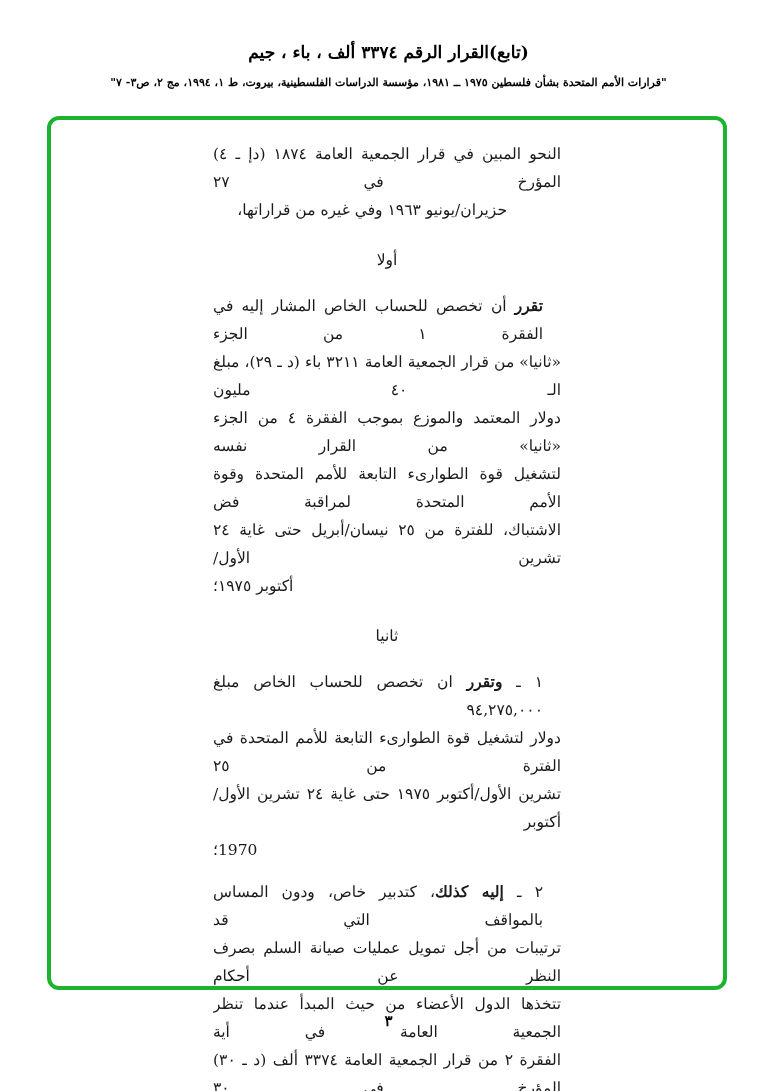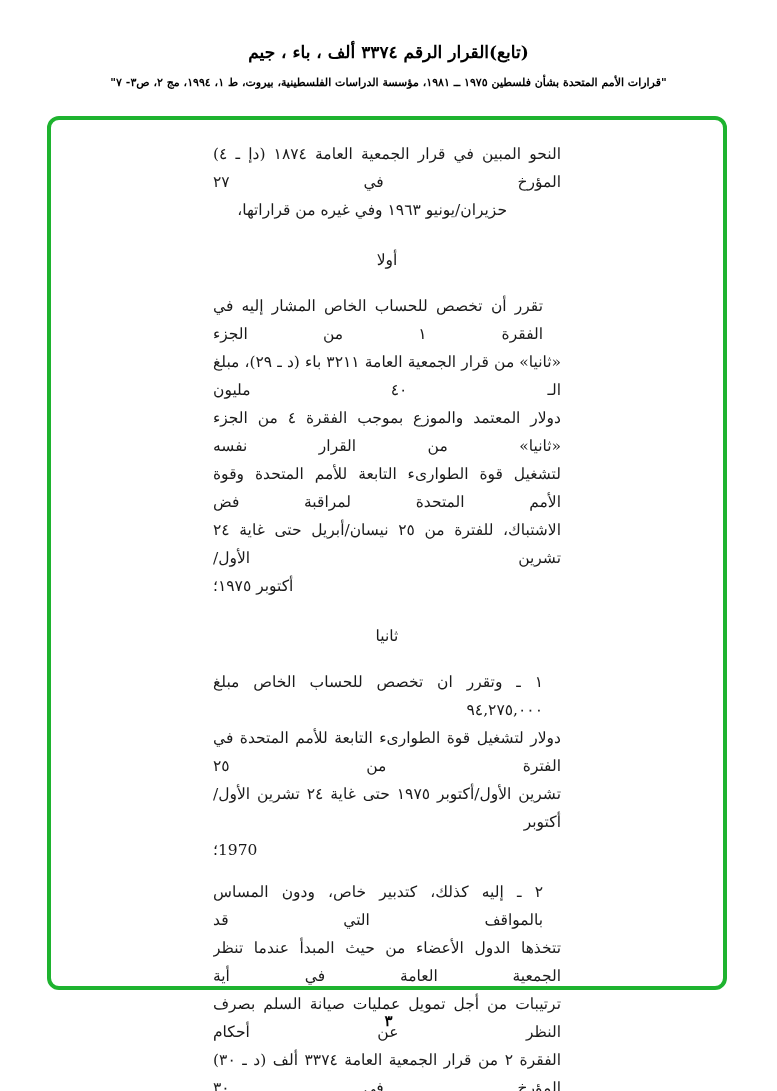--- a/index.html
+++ b/index.html
@@ -60,21 +60,21 @@
     white-space: nowrap;
     overflow: hidden;
   }
   .content-line.justify {
     text-align: justify;
     text-align-last: justify;
     white-space: normal;
   }
   .content-line.right { text-align: right; }
   .content-line.center { text-align: left; }
-  .lead-bold { font-weight: normal; }
+  .lead-bold { font-weight: bold; }
   .section-heading {
     text-align: center;
     font-weight: normal;
     font-size: 15.5px;
     margin: 22px 0 18px 0;
   }
   .paragraph-block { margin: 0 0 14px 0; }
   .page-number {
     position: absolute;
     left: 0;
@@ -114,22 +114,22 @@
         </div>
         <div class="section-heading">ثانيا</div>
         <div class="paragraph-block">
           <div class="content-line justify" style="margin-right: 18px;"><span>١ ـ </span><span class="lead-bold">وتقرر</span><span> ان تخصص للحساب الخاص مبلغ ٩٤,٢٧٥,٠٠٠</span></div>
           <div class="content-line justify"><span>دولار لتشغيل قوة الطوارىء التابعة للأمم المتحدة في الفترة من ٢٥</span></div>
           <div class="content-line justify"><span>تشرين الأول/أكتوبر ١٩٧٥ حتى غاية ٢٤ تشرين الأول/أكتوبر</span></div>
           <div class="content-line center"><span>1970؛</span></div>
         </div>
         <div class="paragraph-block">
           <div class="content-line justify" style="margin-right: 18px;"><span>٢ ـ </span><span class="lead-bold">إليه كذلك</span><span>، كتدبير خاص، ودون المساس بالمواقف التي قد</span></div>
+          <div class="content-line justify"><span>ترتيبات من أجل تمويل عمليات صيانة السلم بصرف النظر عن أحكام</span></div>
           <div class="content-line justify"><span>تتخذها الدول الأعضاء من حيث المبدأ عندما تنظر الجمعية العامة في أية</span></div>
-          <div class="content-line justify"><span>ترتيبات من أجل تمويل عمليات صيانة السلم بصرف النظر عن أحكام</span></div>
           <div class="content-line justify"><span>الفقرة ٢ من قرار الجمعية العامة ٣٣٧٤ ألف (د ـ ٣٠) المؤرخ في ٣٠</span></div>
         </div>
       </div>
   </div>
 
   <div class="page-number">٣</div>
 
 </div>
 
 </body></html>

